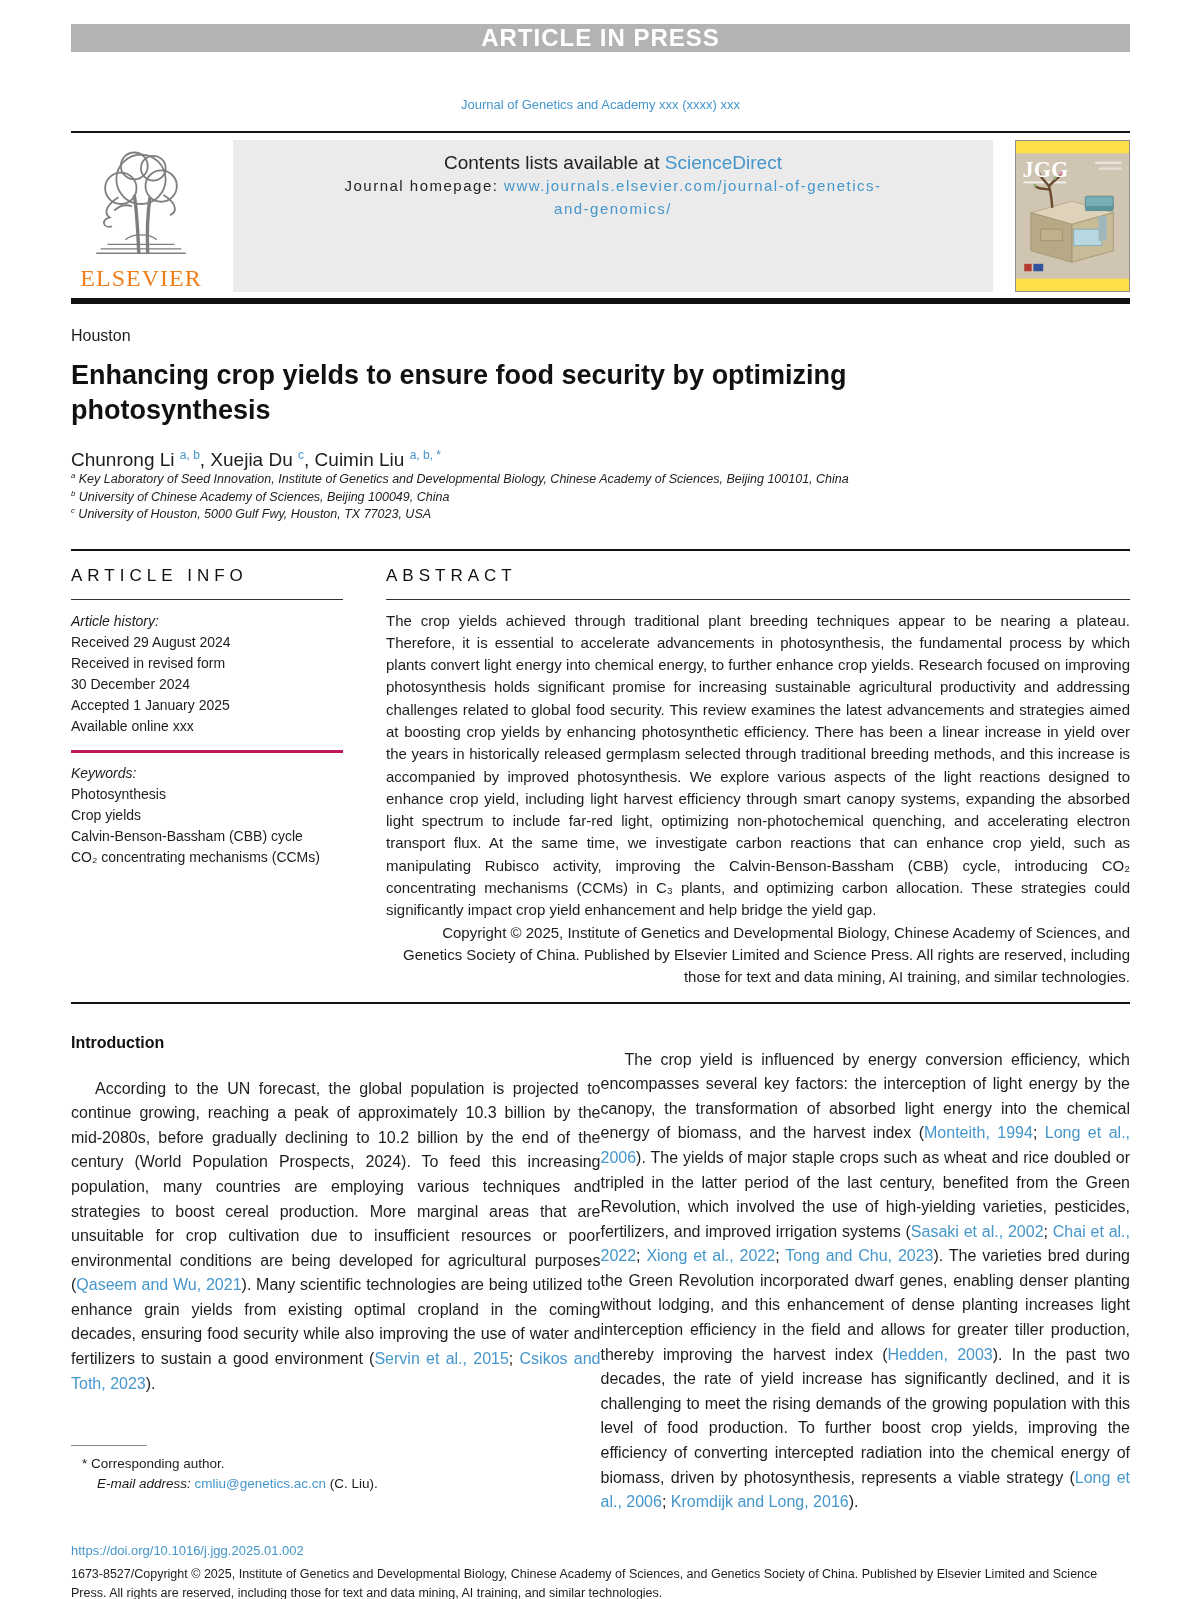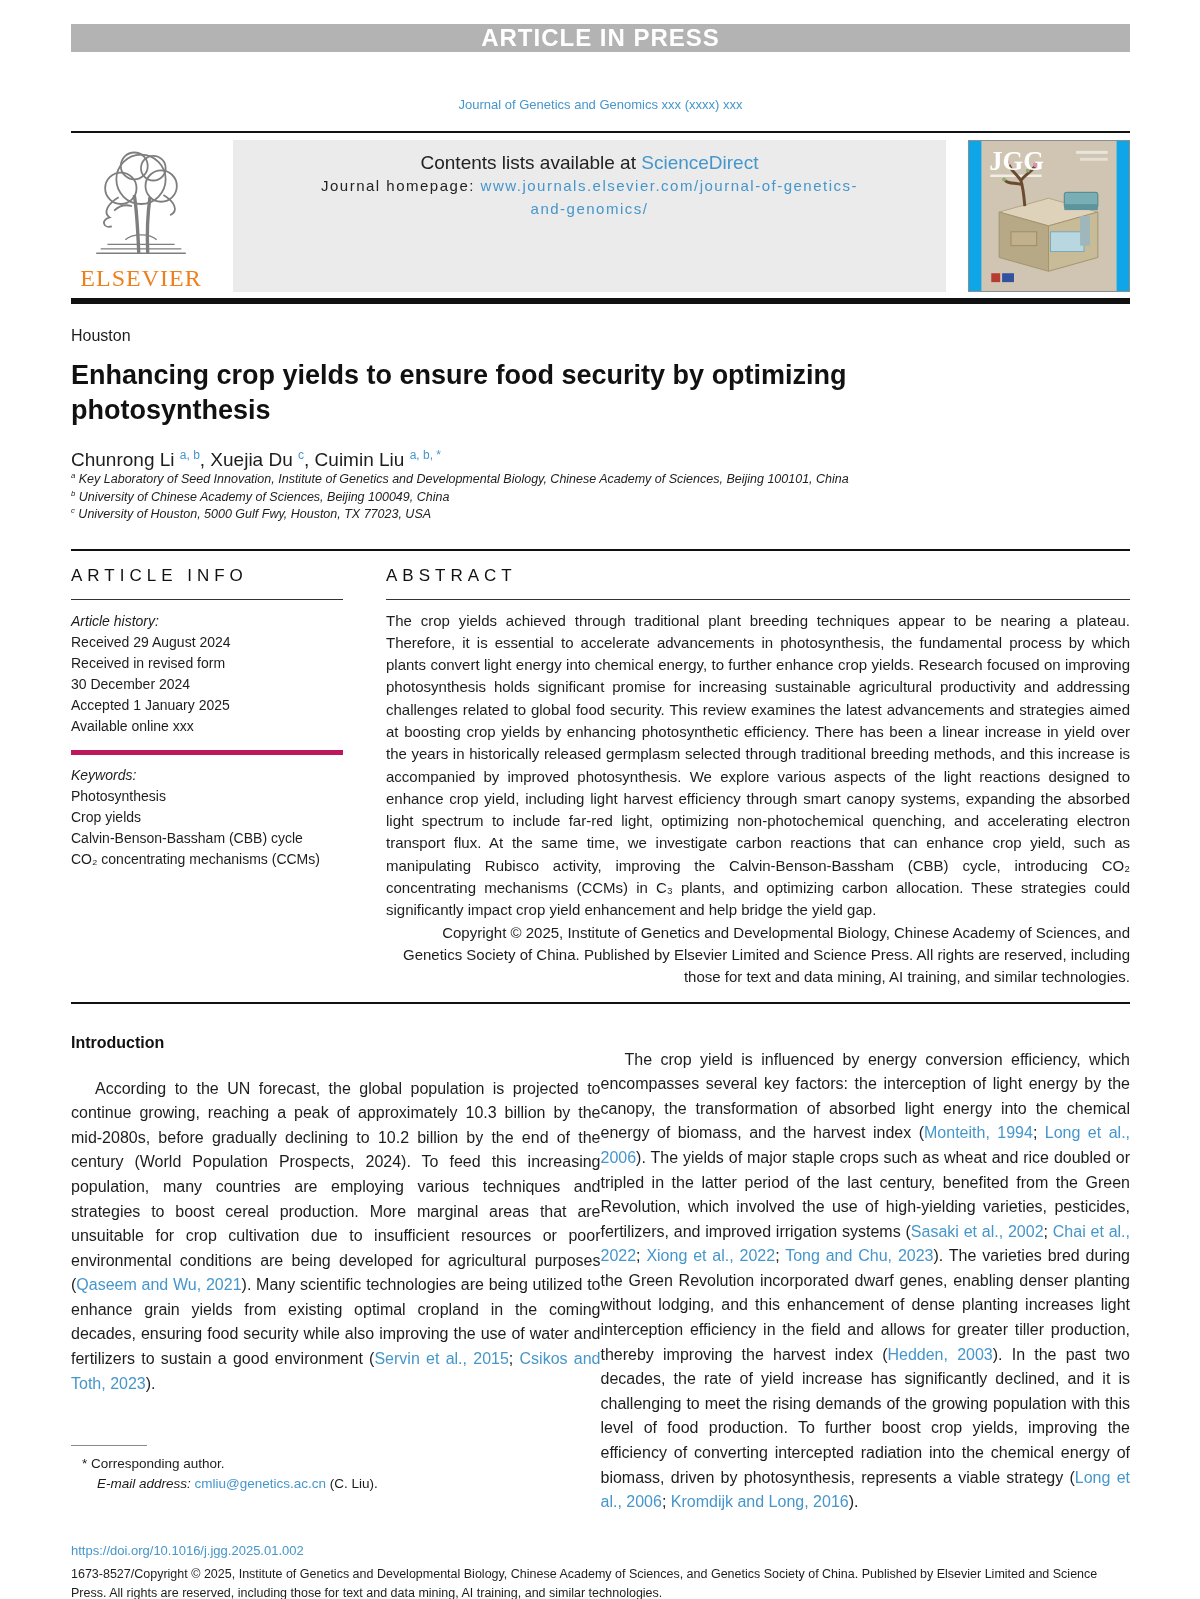--- a/index.html
+++ b/index.html
@@ -14,39 +14,39 @@
 
   .masthead { margin-top:19px; border-top:2px solid #111; border-bottom:6px solid #111;
               padding:7px 0 6px; display:flex; align-items:stretch; }
   .els-block { width:140px; display:flex; flex-direction:column; align-items:center; justify-content:flex-end; }
   .els-tree { width:112px; height:118px; }
   .els-word { font-family:"Liberation Serif", serif; color:#ef7f1a; font-size:24px; letter-spacing:1px; margin-top:2px; }
   .mast-center { flex:1; background:#ebebeb; margin:0 22px; text-align:center; padding:12px 16px 14px; }
   .contents-line { font-size:19px; color:#222; }
   .journal-title { font-size:28px; font-weight:bold; color:#111; margin:17px 0 16px; }
   .homepage-line { font-size:15px; letter-spacing:1.5px; font-weight:500; color:#222; line-height:23px; }
-  .cover { width:162px; height:152px; border:1px solid #8d8d8d; background:#0ea5e9; position:relative; overflow:hidden; }
+  .cover { width:115px; height:152px; border:1px solid #8d8d8d; background:#fde047; position:relative; overflow:hidden; }
   .cover-svg { position:absolute; inset:0; width:100%; height:100%; }
 
   .link { color:#4596cb; text-decoration:none; cursor:pointer; }
   .it { font-style:italic; }
   sup { font-size:62%; line-height:0; }
 
   .review-label { font-size:16px; margin-top:23px; }
   .article-title { font-size:27px; line-height:35px; font-weight:bold; color:#111; margin-top:13px; max-width:920px; }
   .authors-line { font-size:19px; margin-top:21px; }
   .authors-line sup { font-size:12px; }
   .affiliations { font-size:12.5px; font-style:italic; line-height:17.5px; color:#222; }
 
   .rule-full { border-top:2px solid #111; margin-top:25px; }
 
   .info-abs { display:grid; grid-template-columns:272px 1fr; column-gap:56px; padding:15px 0 0;gap:43px; }
   .col-heading { font-size:17px; letter-spacing:5px; color:#111; padding-bottom:13px; border-bottom:1px solid #333; }
   .info-body { font-size:14px; line-height:21px; padding-top:11px; }
-  .kw-block { border-top:5px solid #be185d; margin-top:13px; padding-top:10px; }
+  .kw-block { border-top:3px solid #be185d; margin-top:13px; padding-top:10px; }
   .abs-body { font-size:15px; line-height:22.3px; text-align:justify; padding-top:10px; color:#1d1d1d; }
   .abs-copyright { font-size:15px; line-height:22.3px; text-align:right; color:#1d1d1d; }
   .rule-after-abs { border-top:2px solid #111; margin-top:13px; }
 
   .intro-grid { display:grid; grid-template-columns:1fr 1fr; margin-top:30px; }
   .intro-heading { font-size:16px; font-weight:bold; color:#111; }
   .body-par { font-size:16px; line-height:24.6px; text-align:justify; text-indent:24px; margin-top:25px; }
   .right-col .body-par { margin-top:14px; }
 
   .footnote { margin-top:49px; font-size:13.5px; line-height:20px; }
@@ -57,21 +57,21 @@
   .doi-line { margin-top:28px; font-size:13px; }
   .footer-copyright { margin-top:7px; font-size:12.5px; line-height:19px; color:#1d1d1d; }
 </style>
 </head>
 <body>
 
 <div class="page">
 
   <div class="press-banner">ARTICLE IN PRESS</div>
 
-  <div class="running-head link">Journal of Genetics and Genomics xxx (xxxx) xxx</div>
+  <div class="running-head link">Journal of Genetics and Academy xxx (xxxx) xxx</div>
 
   <div class="masthead">
     <div class="els-block">
       <svg class="els-tree" viewBox="0 0 100 104" fill="none" stroke="#7e7e7e" stroke-width="1.6">
         <path d="M48 96 C47 72 46 56 44 44" stroke-width="3"></path>
         <path d="M56 96 C55 74 56 60 58 46" stroke-width="3"></path>
         <circle cx="50" cy="30" r="22"></circle>
         <circle cx="32" cy="38" r="14"></circle>
         <circle cx="68" cy="36" r="14"></circle>
         <circle cx="44" cy="18" r="12"></circle>

